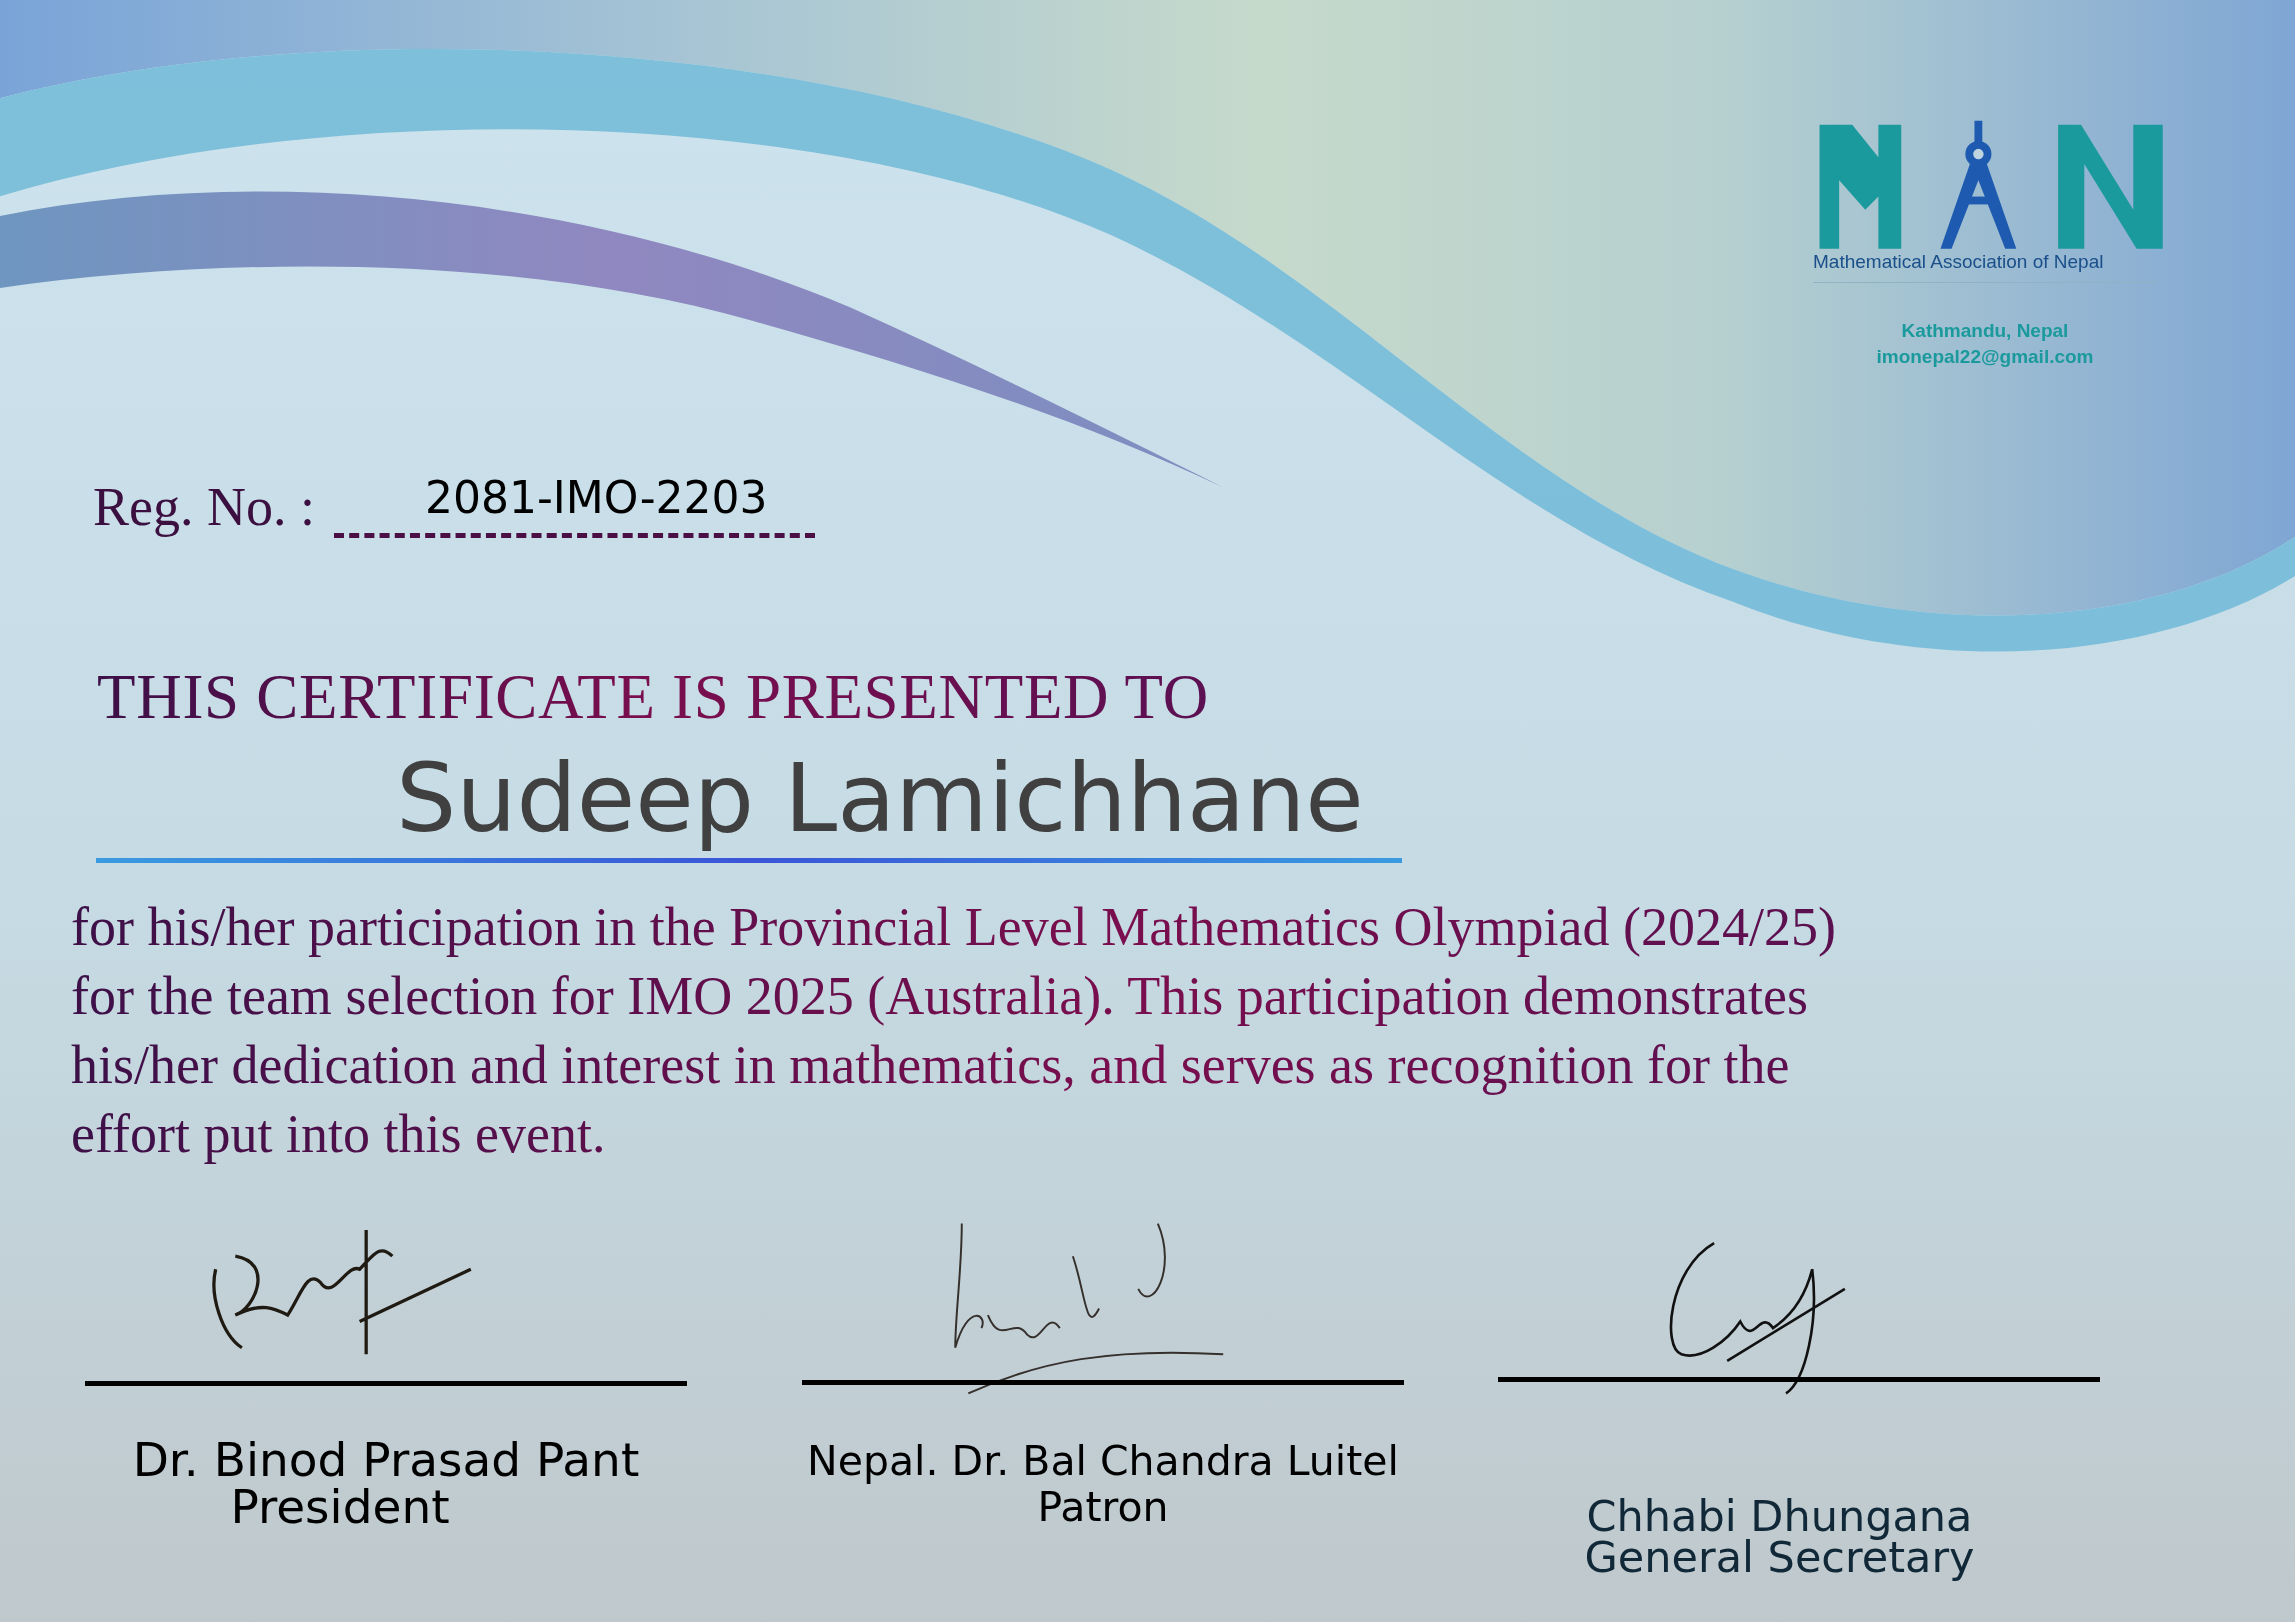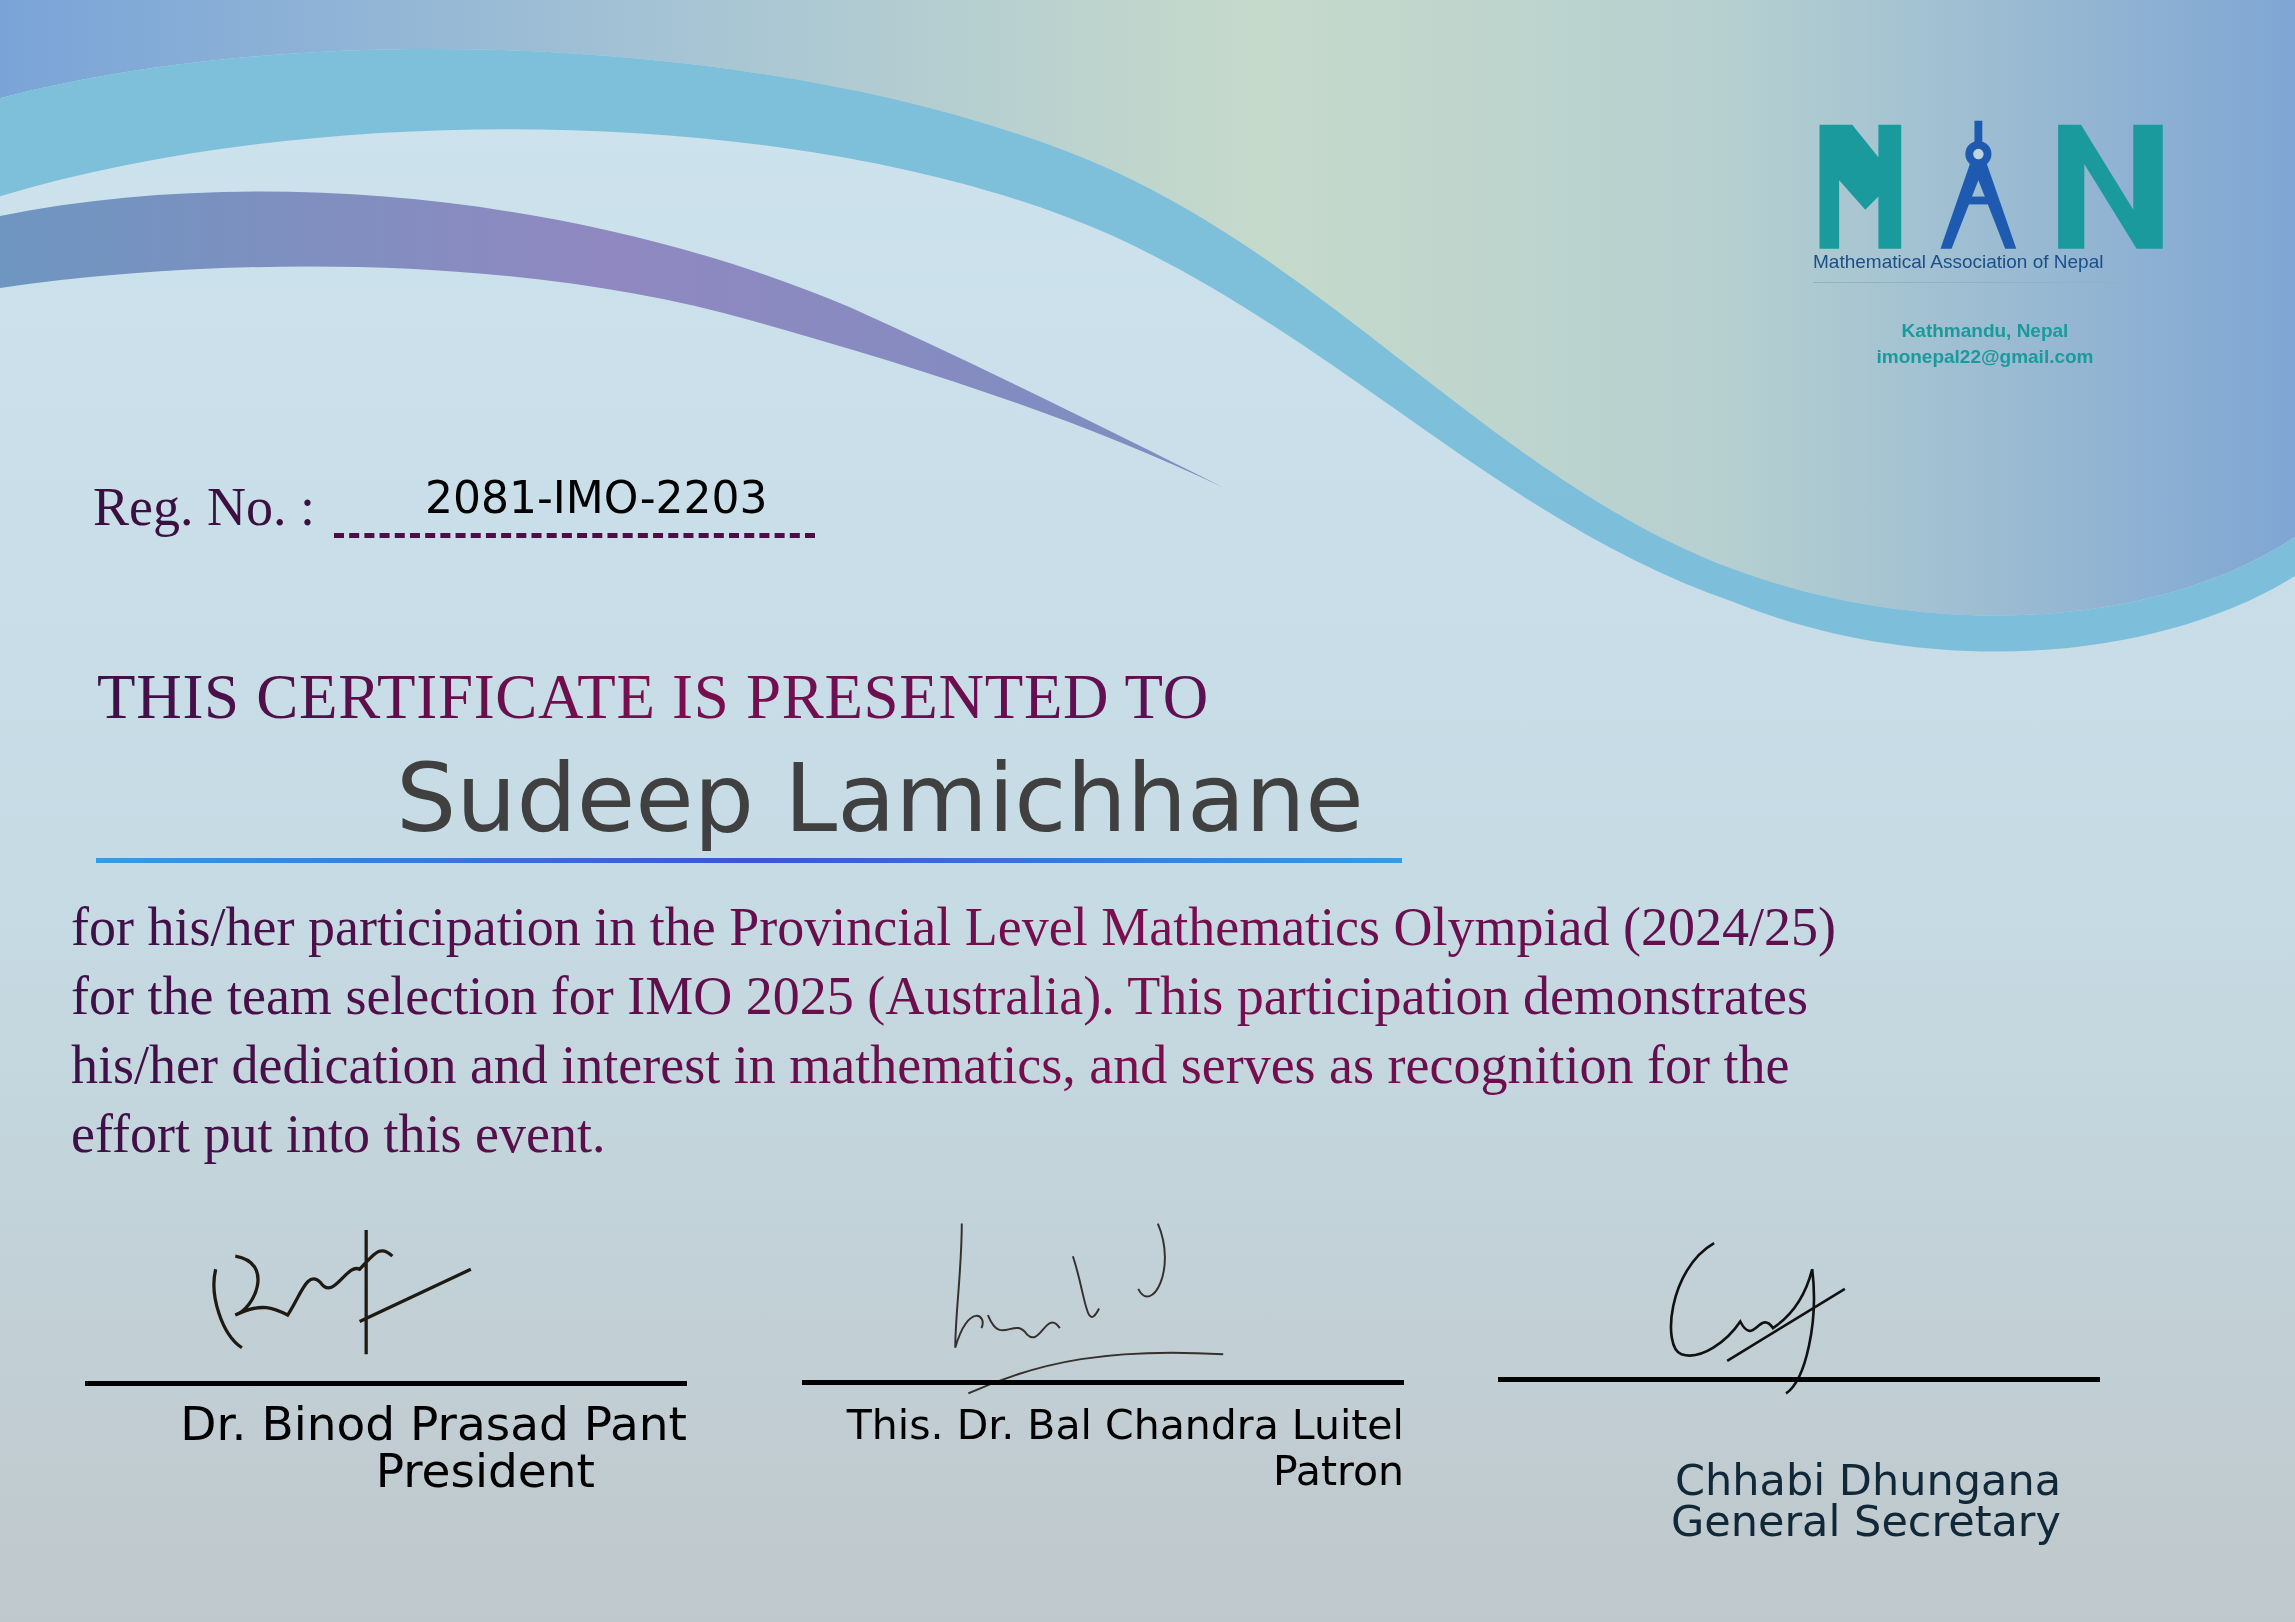--- a/index.html
+++ b/index.html
@@ -11,21 +11,21 @@
   .reg-label{left:93px;top:476px;font-size:54px;color:#3b1040;}
   .reg-line{left:334px;top:533px;width:481px;height:0;border-top:5.2px dashed #4a1046;}
   .reg-value{left:425px;top:472px;font-family:"DejaVu Sans",sans-serif;font-size:44px;color:#000;}
   .heading{left:97px;top:661px;font-size:63px;color:#6a1050;letter-spacing:0.7px;
     background:linear-gradient(90deg,#3d1048,#7a0e4e,#5b1052);-webkit-background-clip:text;background-clip:text;-webkit-text-fill-color:transparent;}
   .name{left:396px;top:743px;font-family:"DejaVu Sans",sans-serif;font-size:95px;color:#404040;}
   .name-line{left:96px;top:858px;width:1306px;height:4.6px;background:linear-gradient(90deg,#3a9be0,#3a55d8 50%,#3a9be0);}
   .body-text{left:71px;top:893px;width:2107px;font-size:54px;line-height:69px;color:#5b1050;
     background:linear-gradient(90deg,#3d1048,#7a0e4e 50%,#4b1050);-webkit-background-clip:text;background-clip:text;-webkit-text-fill-color:transparent;}
   .sig-line{height:5.2px;background:#000;}
-  .signame{font-family:"DejaVu Sans",sans-serif;text-align:right;color:#000;}
+  .signame{font-family:"DejaVu Sans",sans-serif;text-align:center;color:#000;margin-top:36px;}
   .logo{left:1813px;top:118px;width:366px;}
   .logo-sub{font-family:"Liberation Sans",sans-serif;font-size:19px;color:#1a4f8a;white-space:nowrap;}
   .logo-info{font-family:"Liberation Sans",sans-serif;font-weight:bold;font-size:19px;color:#1a9a9c;text-align:center;}
 </style>
 </head>
 <body>
 
 <svg class="bg" viewBox="0 0 3508 2480" preserveAspectRatio="none">
   <defs>
     <linearGradient id="topg" x1="0" y1="0" x2="1" y2="0">
@@ -93,21 +93,21 @@
 <div class="abs signame" style="left:85px;top:1400px;width:602px;font-size:47px;line-height:47px;">
   <div>Dr. Binod Prasad Pant</div>
   <div style="padding-right:92px;">President</div>
 </div>
 
 <svg class="abs" style="left:942px;top:1217px;" width="301" height="183" viewBox="0 0 460 280">
   <path d="M30 10 C30 80 20 150 20 200 M20 200 C40 130 70 150 60 170 M70 150 C90 200 110 150 130 180 C150 200 160 140 180 170 M200 60 C220 120 220 180 240 140 M330 10 C360 80 320 150 300 110 M40 270 C150 220 260 200 430 210" stroke="#35302c" stroke-width="3" fill="none"></path>
 </svg>
 <div class="abs sig-line" style="left:802px;top:1380px;width:602px;"></div>
 <div class="abs signame" style="left:802px;top:1402px;width:602px;font-size:41px;line-height:46px;">
-  <div>This. Dr. Bal Chandra Luitel</div>
+  <div>Nepal. Dr. Bal Chandra Luitel</div>
   <div>Patron</div>
 </div>
 
 <svg class="abs" style="left:1642px;top:1230px;" width="275" height="170" viewBox="0 0 420 260">
   <path d="M110 20 C40 60 30 180 60 190 C90 200 130 170 150 140 C170 180 180 120 200 150 C230 130 250 100 260 60 C270 140 250 230 220 250 M130 200 L310 90" stroke="#111" stroke-width="4" fill="none"></path>
 </svg>
 <div class="abs sig-line" style="left:1498px;top:1377px;width:602px;"></div>
 <div class="abs signame" style="left:1498px;top:1460px;width:563px;font-size:43px;line-height:41px;color:#102838;">
   <div>Chhabi Dhungana</div>
   <div>General Secretary</div>

